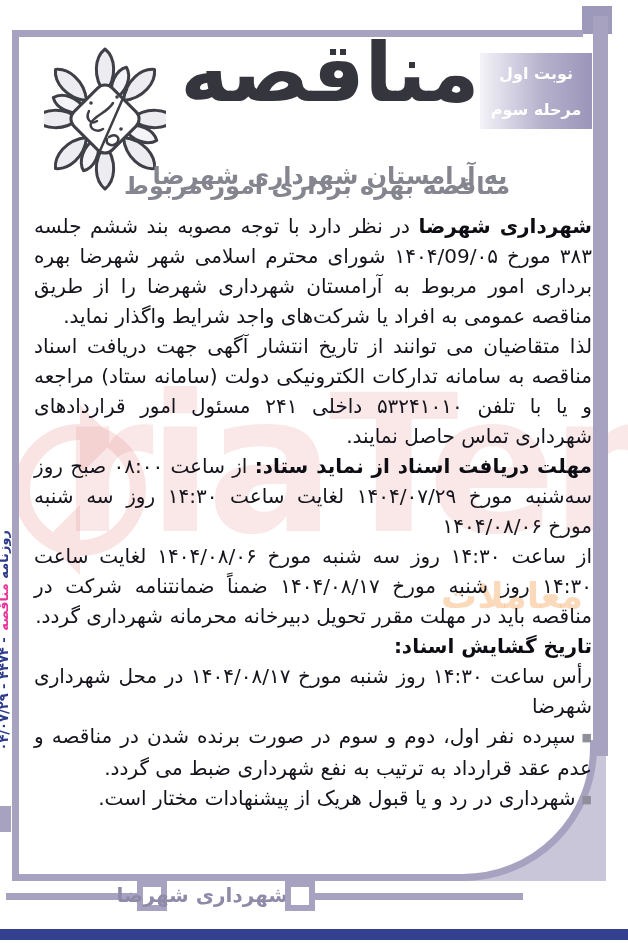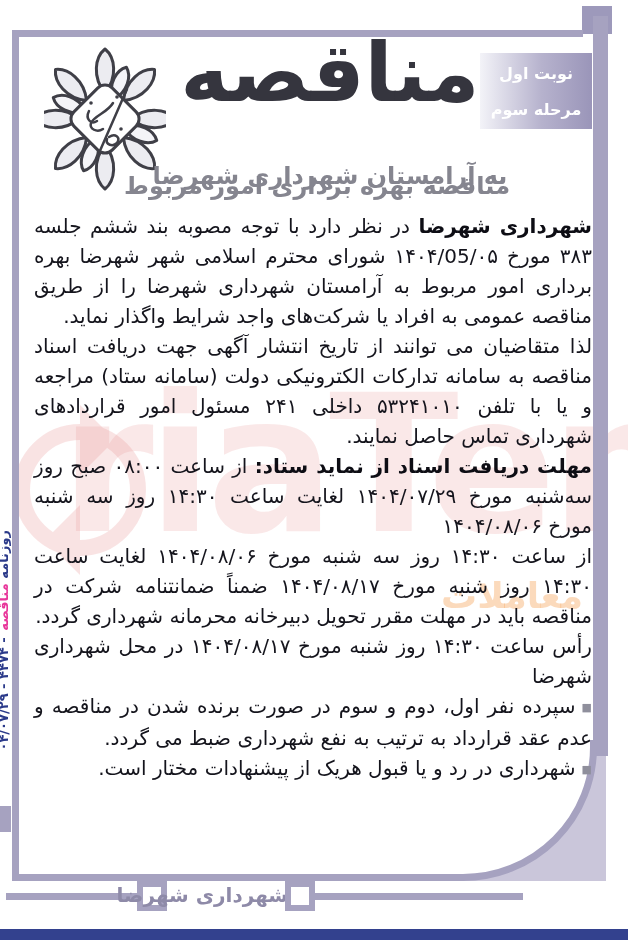--- a/index.html
+++ b/index.html
@@ -149,24 +149,25 @@
   </div>
 
   <div class="badge badge1">نوبت اول</div>
   <div class="badge badge2">مرحله سوم</div>
 
   <div class="main-title">مناقصه</div>
   <div class="subtitle subtitle1">مناقصه بهره برداری امور مربوط</div>
   <div class="subtitle subtitle2">به آرامستان شهرداری شهرضا</div>
 
   <div class="body-text">
-    <p><b>شهرداری شهرضا</b><span> در نظر دارد با توجه مصوبه بند ششم جلسه ۳۸۳ مورخ ۱۴۰۴/05/۰۵ شورای محترم اسلامی شهر شهرضا بهره برداری امور مربوط به آرامستان شهرداری شهرضا را از طریق مناقصه عمومی به افراد یا شرکت‌های واجد شرایط واگذار نماید.</span></p>
+    <p><b>شهرداری شهرضا</b><span> در نظر دارد با توجه مصوبه بند ششم جلسه ۳۸۳ مورخ ۱۴۰۴/09/۰۵ شورای محترم اسلامی شهر شهرضا بهره برداری امور مربوط به آرامستان شهرداری شهرضا را از طریق مناقصه عمومی به افراد یا شرکت‌های واجد شرایط واگذار نماید.</span></p>
     <p><span>لذا متقاضیان می توانند از تاریخ انتشار آگهی جهت دریافت اسناد مناقصه به سامانه تدارکات الکترونیکی دولت (سامانه ستاد) مراجعه و یا با تلفن ۵۳۲۴۱۰۱۰ داخلی ۲۴۱ مسئول امور قراردادهای شهرداری تماس حاصل نمایند.</span></p>
     <p><b>مهلت دریافت اسناد از نماید ستاد:</b><span> از ساعت ۰۸:۰۰ صبح روز سه‌شنبه مورخ ۱۴۰۴/۰۷/۲۹ لغایت ساعت ۱۴:۳۰ روز سه شنبه مورخ ۱۴۰۴/۰۸/۰۶</span></p>
     <p><span>از ساعت ۱۴:۳۰ روز سه شنبه مورخ ۱۴۰۴/۰۸/۰۶ لغایت ساعت ۱۴:۳۰ روز شنبه مورخ ۱۴۰۴/۰۸/۱۷ ضمناً ضمانتنامه شرکت در مناقصه باید در مهلت مقرر تحویل دبیرخانه محرمانه شهرداری گردد.</span></p>
+    <p><b>تاریخ گشایش اسناد:</b></p>
     <p><span>رأس ساعت ۱۴:۳۰ روز شنبه مورخ ۱۴۰۴/۰۸/۱۷ در محل شهرداری شهرضا</span></p>
     <p><span class="bullet">■</span><span>سپرده نفر اول، دوم و سوم در صورت برنده شدن در مناقصه و عدم عقد قرارداد به ترتیب به نفع شهرداری ضبط می گردد.</span></p>
     <p><span class="bullet">■</span><span>شهرداری در رد و یا قبول هریک از پیشنهادات مختار است.</span></p>
   </div>
 
   <div class="sig-line sig-line1"></div>
   <div class="sig-square sig-square1"></div>
   <div class="sig-text">شهرداری شهرضا</div>
   <div class="sig-square sig-square2"></div>
   <div class="sig-line sig-line2"></div>

